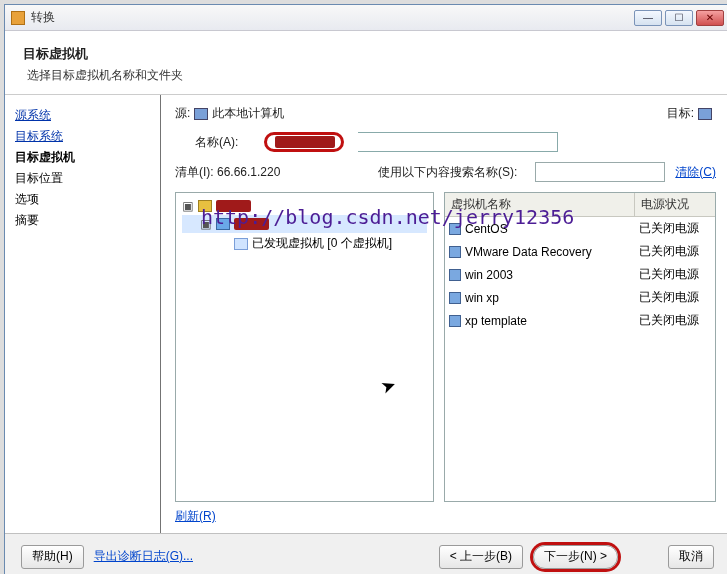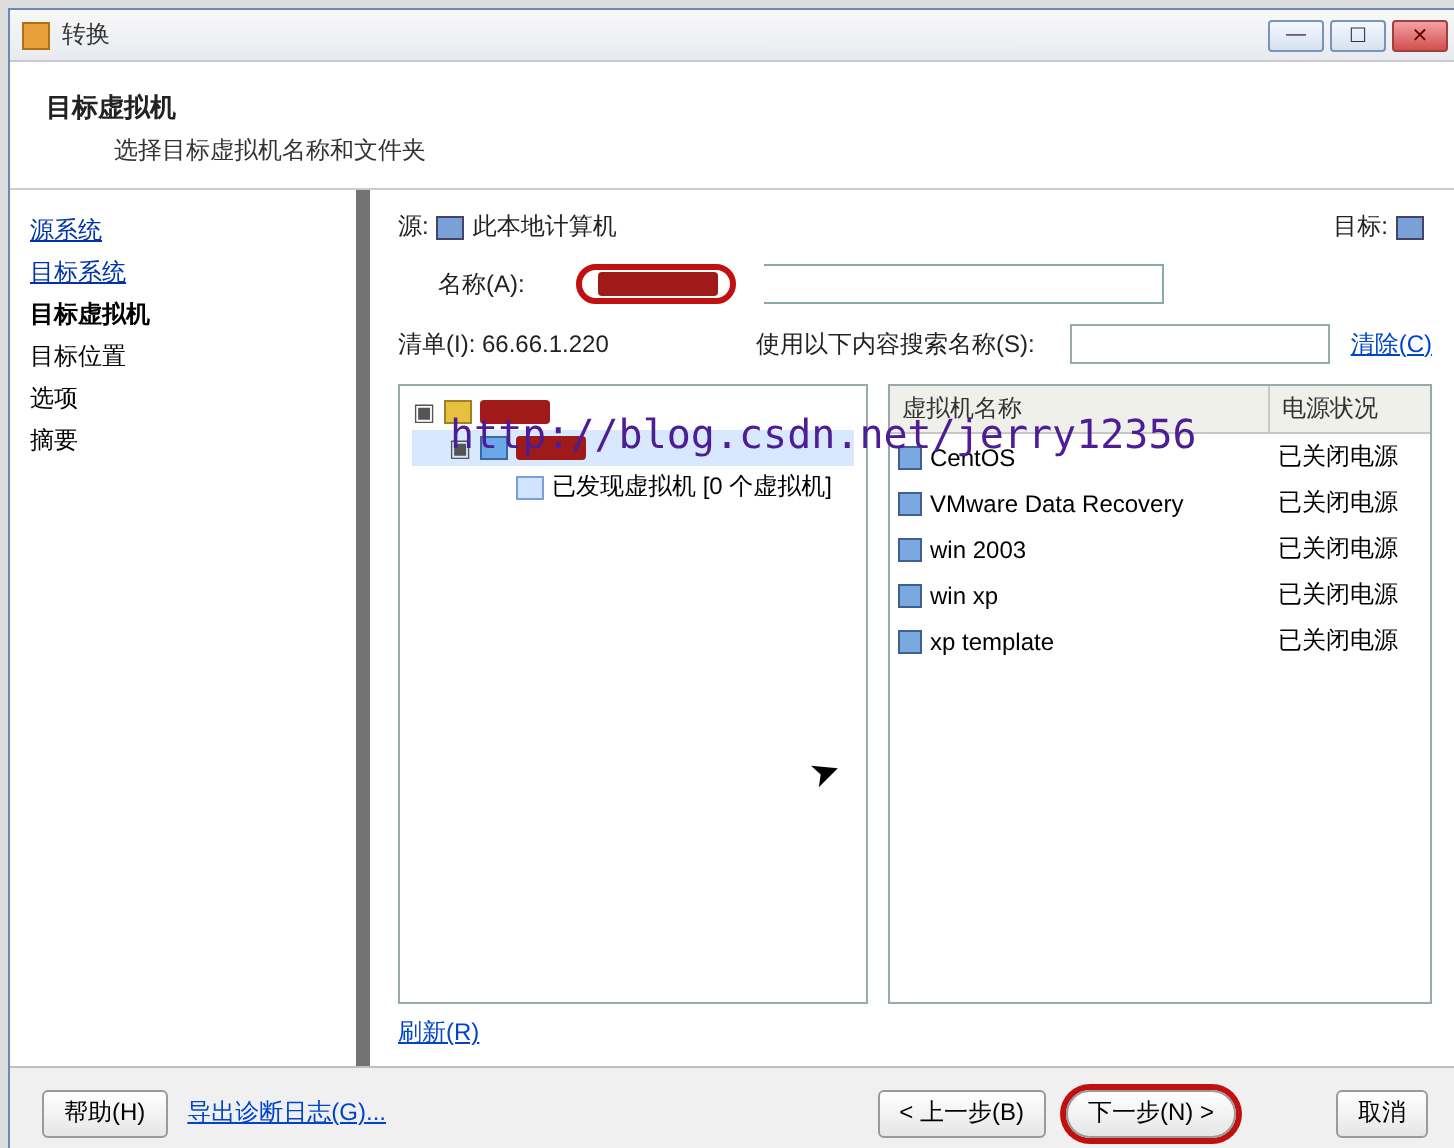--- a/index.html
+++ b/index.html
@@ -6,23 +6,23 @@
   body { margin: 0; background: #ddd; padding: 4px; }
   .window { width: 727px; height: 574px; background: #f0f0f0; border: 1px solid #6a8ab0; position: relative; }
   .titlebar { height: 26px; background: linear-gradient(#f8f8f8,#e8eaf0); border-bottom: 1px solid #c8c8d0; display:flex; align-items:center; padding: 0 6px; }
   .title-icon { width:14px; height:14px; background:#e8a13a; border:1px solid #b07015; margin-right:6px; }
   .title-text { flex:1; color:#333; }
   .win-btns { display:flex; gap:3px; }
   .win-btn { width:28px; height:16px; border:1px solid #7a93b8; border-radius:2px; background:linear-gradient(#f4f8ff,#d6e2f0); display:flex; align-items:center; justify-content:center; font-size:10px; color:#334; cursor:pointer;}
   .win-btn.close { background:linear-gradient(#f5a0a0,#d05050); color:#600; border-color:#a04040; }
   .header-area { padding: 14px 18px 10px 18px; background:#fff; border-bottom:1px solid #ccc;}
   .header-title { font-weight:bold; font-size:13px; color:#222; }
-  .header-sub { margin: 4px 0 0 34px; color:#333; }
+  .header-sub { margin: 4px 0 0 4px; color:#333; }
   .body-area { display:flex; height: calc(100% - 26px - 62px - 46px); background:#fff;}
-  .sidebar { width:180px; border-right:7px solid #737373; padding:12px 10px; }
+  .sidebar { width:156px; border-right:1px solid #737373; padding:12px 10px; }
   .sidebar a, .sidebar .side-item { display:block; margin-bottom:4px; color:#0033aa; text-decoration:underline; cursor:pointer; }
   .sidebar .side-item.current { color:#000; font-weight:bold; text-decoration:none; }
   .sidebar .side-item.plain { color:#000; text-decoration:none; font-weight:normal; }
   .main { flex:1; padding:10px 14px 8px 14px; position:relative; display:flex; flex-direction:column; }
   .row { display:flex; align-items:center; margin-bottom:10px; }
   .lbl { color:#222; }
   .comp-icon { display:inline-block; width:14px; height:12px; background:#7aa0d8; border:1px solid #446; margin:0 4px; vertical-align:middle;}
   .spacer { flex:1; }
   .name-input { width:200px; height:20px; border:1px solid #8aa; background:#fff; }
   .name-input-border { border:3px solid #c01010; border-radius:14px; padding:1px 6px; display:inline-flex; align-items:center;}

